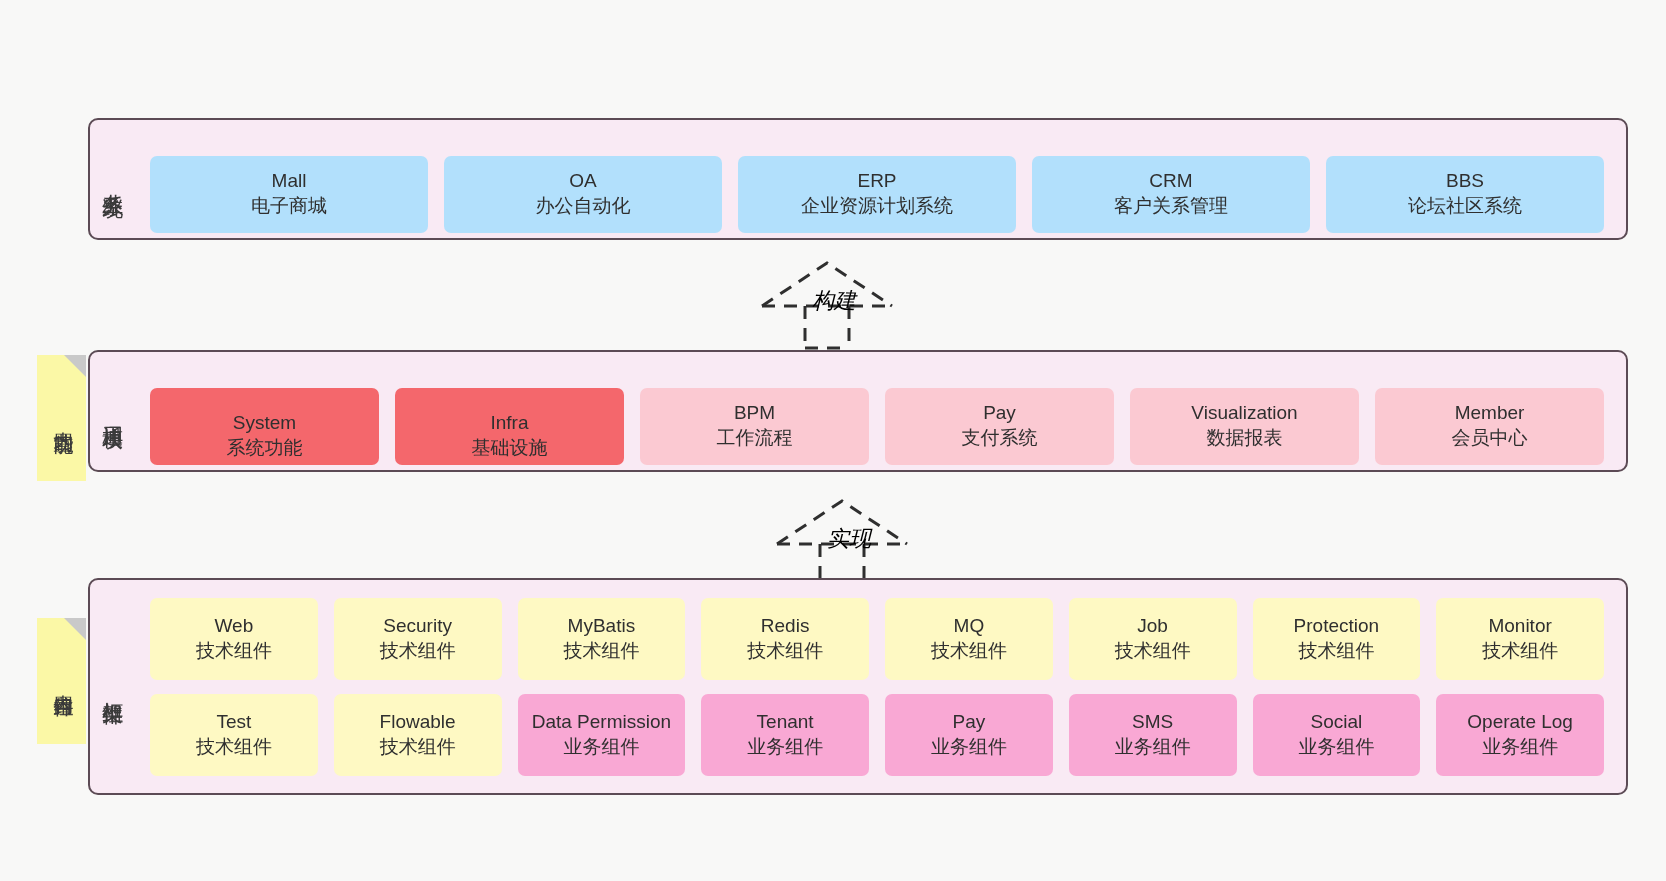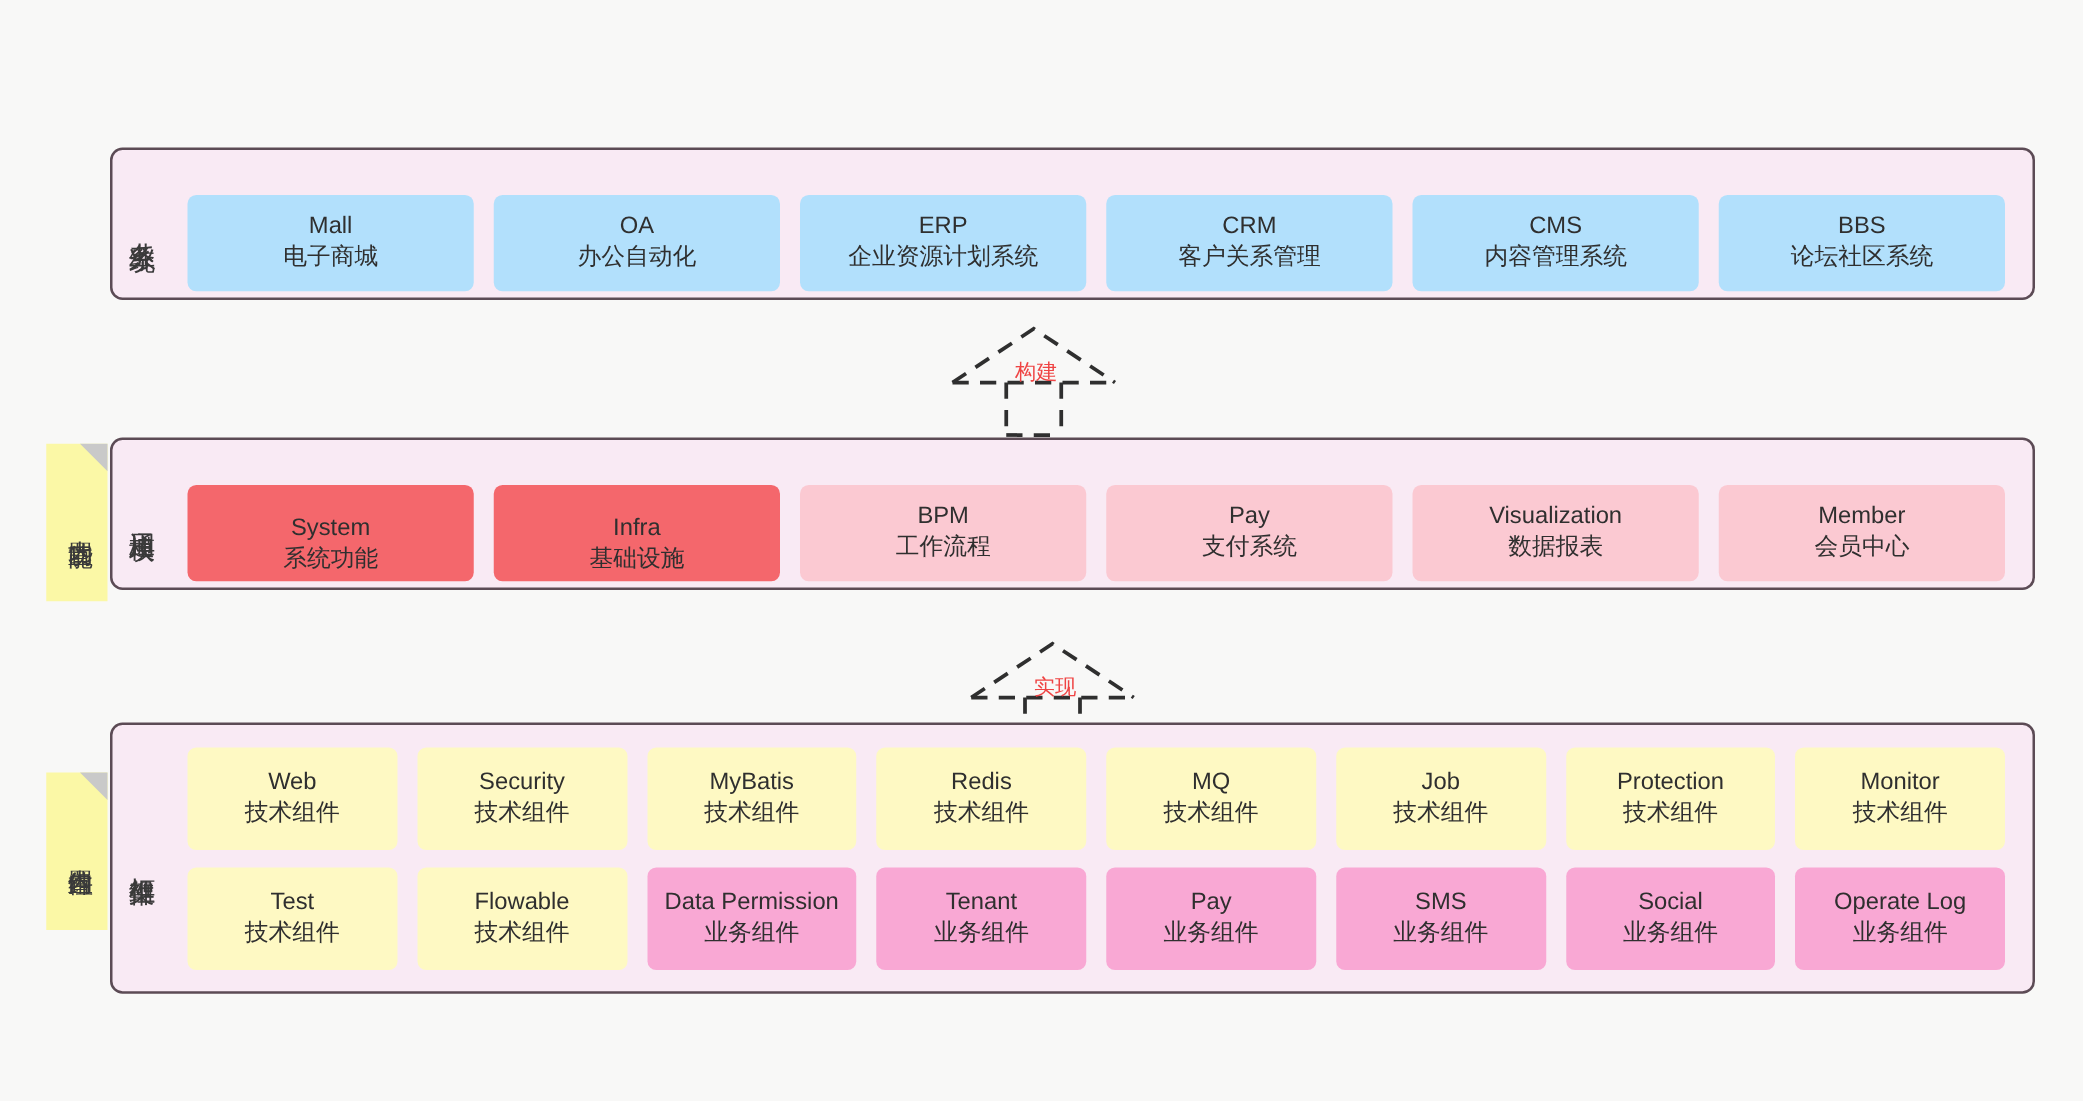--- a/index.html
+++ b/index.html
@@ -115,25 +115,26 @@
     top:0;right:0;
     width:0;height:0;
     border-left:22px solid transparent;
     border-top:22px solid #c9c9c9;
   }
 
   
   .arrow-wrap{position:absolute;}
   .arrow-label{
     position:absolute;
-    font-size:17px;
-    color:#ef4444;
+    font-size:22px;
+    color:#000000;
     background:transparent;
     white-space:nowrap;
     user-select:none;
+    font-style:italic;
   }
   svg{display:block;overflow:visible;}
 </style>
 </head>
 <body>
 
 <div id="stage">
 
   <div class="panel panel1" style="left:88px;top:118px;width:1540px;height:122px;">
     <div class="panel-title">业务系统</div>
@@ -147,24 +148,20 @@
         <span class="l1">OA</span>
         <span class="l2">办公自动化</span>
       </div>
       <div class="cell">
         <span class="l1">ERP</span>
         <span class="l2">企业资源计划系统</span>
       </div>
       <div class="cell">
         <span class="l1">CRM</span>
         <span class="l2">客户关系管理</span>
-      </div>
-      <div class="cell">
-        <span class="l1">CMS</span>
-        <span class="l2">内容管理系统</span>
       </div>
       <div class="cell">
         <span class="l1">BBS</span>
         <span class="l2">论坛社区系统</span>
       </div>
 
     </div>
   </div>
 
   <div class="arrow-wrap" style="left:757px;top:258px;width:150px;height:92px;">
@@ -210,21 +207,21 @@
         <span class="l2">数据报表</span>
       </div>
       <div class="cell c-soft">
         <span class="l1">Member</span>
         <span class="l2">会员中心</span>
       </div>
 
     </div>
   </div>
 
-  <div class="arrow-wrap" style="left:772px;top:510px;width:150px;height:92px;">
+  <div class="arrow-wrap" style="left:772px;top:496px;width:150px;height:92px;">
     <svg width="150" height="92" viewBox="0 0 150 92">
       <polyline points="5,48 70,5 135,48" fill="none" stroke="#2f2f2f" stroke-width="3" stroke-dasharray="13,9" stroke-linecap="butt"></polyline>
       <line x1="5" y1="48" x2="135" y2="48" stroke="#2f2f2f" stroke-width="3" stroke-dasharray="13,9"></line>
       <line x1="48" y1="48" x2="48" y2="92" stroke="#2f2f2f" stroke-width="3" stroke-dasharray="13,9"></line>
       <line x1="92" y1="48" x2="92" y2="92" stroke="#2f2f2f" stroke-width="3" stroke-dasharray="13,9"></line>
       <line x1="48" y1="90" x2="92" y2="90" stroke="#2f2f2f" stroke-width="3" stroke-dasharray="13,9"></line>
     </svg>
     <span class="arrow-label" style="left:55px;top:28px;">实现</span>
   </div>
 

